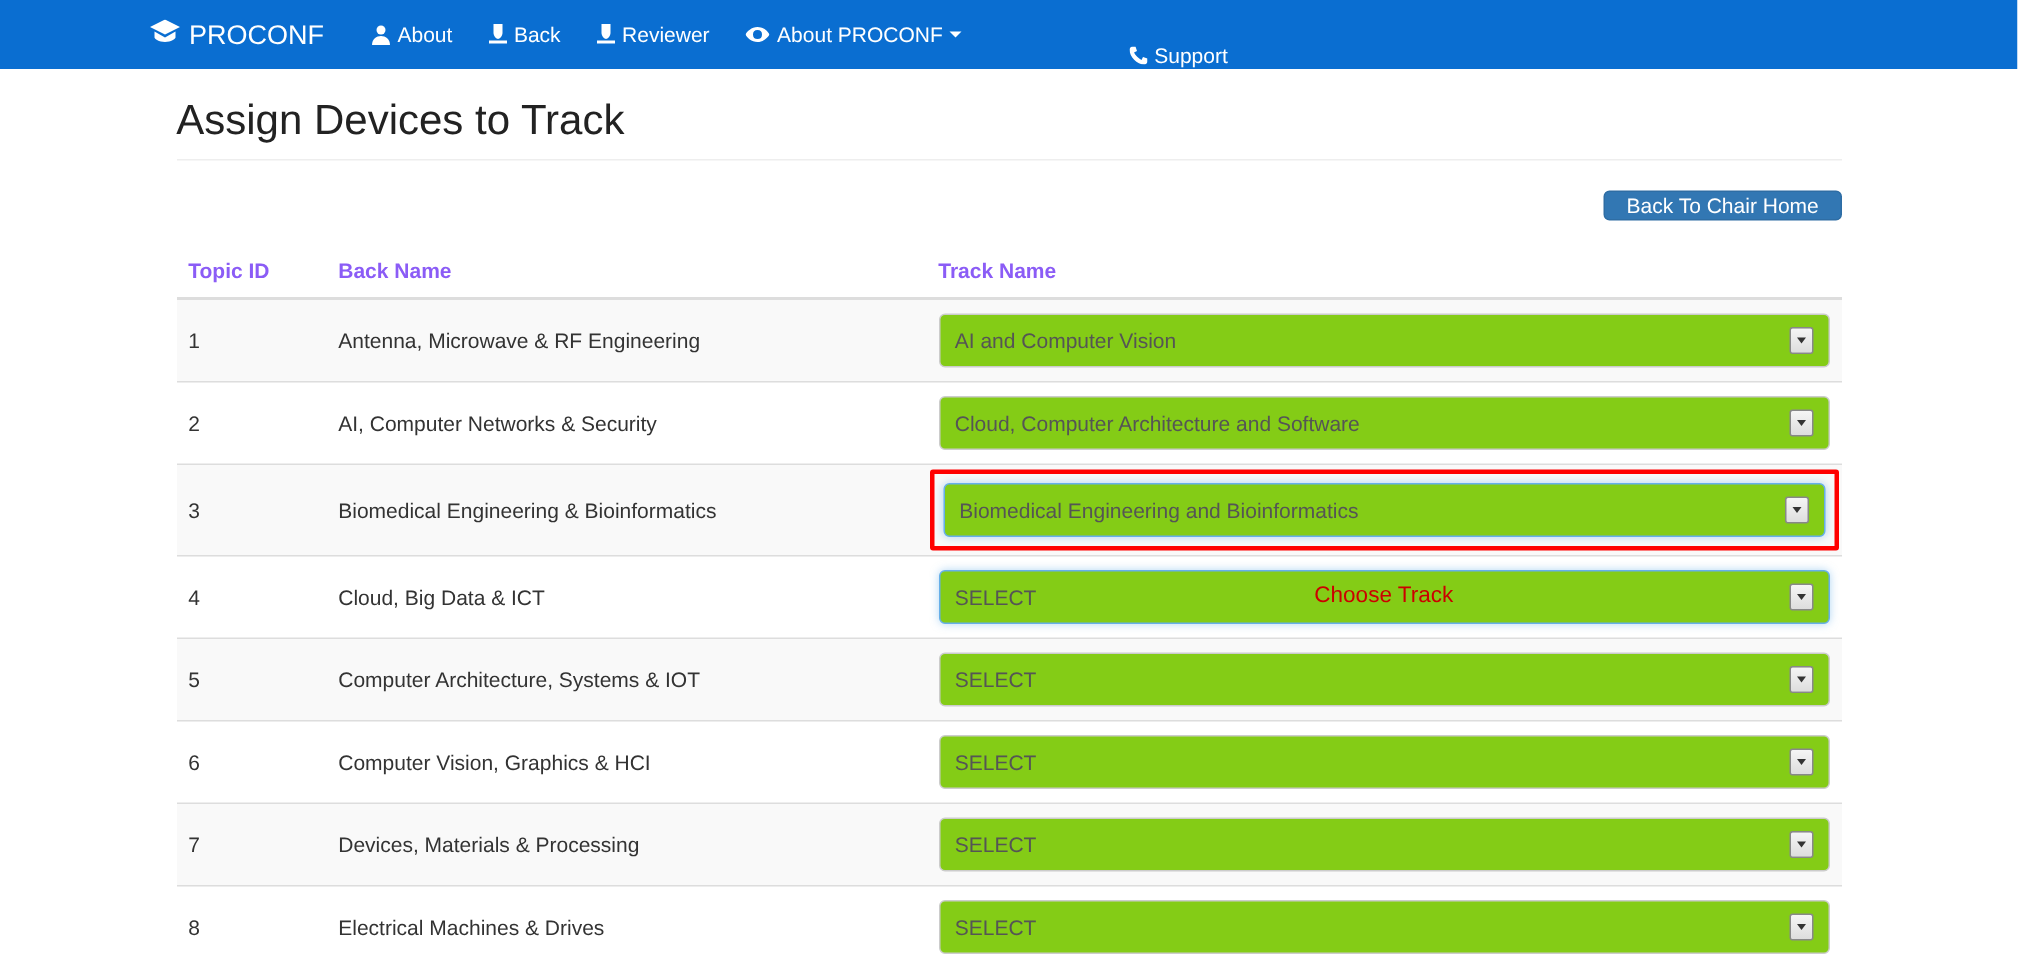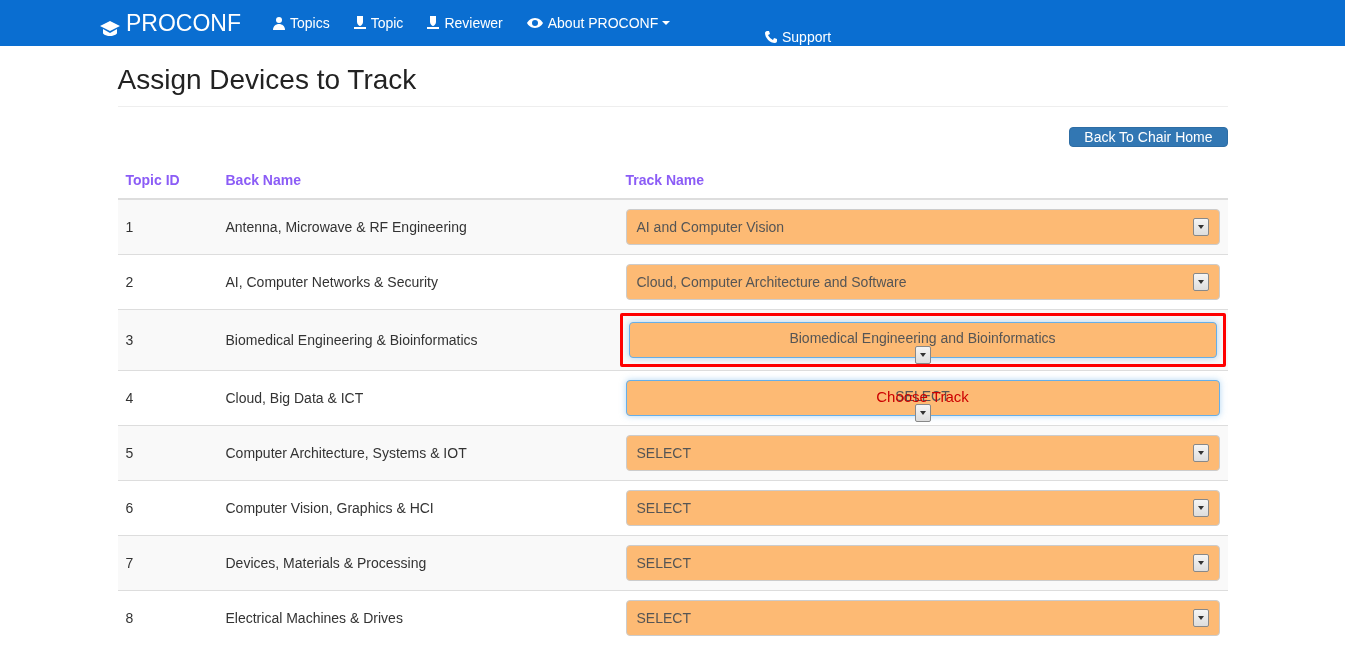--- a/index.html
+++ b/index.html
@@ -1,18 +1,18 @@
 <!DOCTYPE html>
 <html><head>
 <meta charset="utf-8">
 <style>
   * { box-sizing: border-box; margin: 0; padding: 0; }
   body { font-family: "Helvetica Neue", Helvetica, Arial, sans-serif; font-size: 14px; color: #333; background: #fff; }
   .navbar { background: #0a6ed1; height: 46px; display: flex; align-items: center; padding: 0 100px; }
-  .navbar-brand { color: #fff; font-size: 23px; font-weight: 500; display: flex; align-items: flex-end; margin-right: 20px; text-decoration: none; }
+  .navbar-brand { color: #fff; font-size: 18px; font-weight: 500; display: flex; align-items: flex-start; margin-right: 20px; text-decoration: none; }
   .navbar-brand svg { margin-right: 6px; }
   .navbar-nav { display: flex; list-style: none; flex: 1; }
   .navbar-nav li { margin: 0 8px; }
   .navbar-nav li a { color: #fff; text-decoration: none; display: flex; align-items: center; font-size: 14px; padding: 6px 4px; }
   .navbar-nav li a svg { margin-right: 5px; }
   .navbar-right { margin-left: auto; margin-top: 28px; }
   .caret { display: inline-block; width: 0; height: 0; margin-left: 4px; vertical-align: middle; border-top: 4px solid #fff; border-right: 4px solid transparent; border-left: 4px solid transparent; }
 
   .container { max-width: 1140px; margin: 0 auto; padding: 0 15px; }
   .page-title { font-size: 28px; font-weight: 400; color: #222; margin: 18px 0 10px 0; }
@@ -23,22 +23,22 @@
   .btn-row { text-align: right; margin-bottom: 15px; }
 
   table.topics { width: 100%; border-collapse: collapse; }
   table.topics th { text-align: left; font-weight: 700; padding: 10px 8px; border-bottom: 2px solid #ddd; color: #8b5cf6; font-size: 14px; }
   table.topics td { padding: 9px 8px; border-top: 1px solid #ddd; vertical-align: middle; color: #333; }
   table.topics tr.row:nth-child(odd) td { background: #f9f9f9; }
   .col-id { width: 100px; }
   .col-name { width: 400px; }
 
   .sel-wrap { position: relative; }
-  .form-select { width: 100%; padding: 7px 10px; font-size: 14px; color: #555; background: #fdba74; border: 1px solid #ccc; border-radius: 4px; height: 36px; display: flex; align-items: center; justify-content: space-between; }
-  .form-select.focus { border-color: #66afe9; box-shadow: 0 0 6px rgba(102,175,233,.5); flex-direction: column; }
+  .form-select { width: 100%; padding: 7px 10px; font-size: 14px; color: #555; background: #84cc16; border: 1px solid #ccc; border-radius: 4px; height: 36px; display: flex; align-items: center; justify-content: space-between; }
+  .form-select.focus { border-color: #66afe9; box-shadow: 0 0 6px rgba(102,175,233,.5); }
   .sel-btn { width: 16px; height: 18px; border: 1px solid #888; border-radius: 2px; background: linear-gradient(#f5f5f5,#ddd); display: inline-flex; align-items: center; justify-content: center; flex-shrink: 0; }
   .sel-btn::after { content: ""; width: 0; height: 0; border-left: 3px solid transparent; border-right: 3px solid transparent; border-top: 4px solid #333; display: block; }
   .highlight-box { border: 3px solid #ff0000; padding: 6px; border-radius: 2px; margin: -6px; }
   .annotation { position: absolute; color: #cc0000; font-family: "Comic Sans MS", cursive, sans-serif; font-size: 15px; pointer-events: none; text-align: right; }
 </style>
 </head>
 <body>
 
 <div class="navbar">
   <a class="navbar-brand">
@@ -47,30 +47,30 @@
       </svg>
     <span>PROCONF</span>
   </a>
   <ul class="navbar-nav">
     <li>
         <a>
       <svg width="12" height="14" viewBox="0 0 12 14" fill="#fff">
             <circle cx="6" cy="4" r="3"></circle>
             <path d="M0 14 C0 10 3 8 6 8 C9 8 12 10 12 14 Z"></path>
           </svg>
-      <span>Topics</span>
+      <span>About</span>
         </a>
       </li>
     <li>
         <a>
       <svg width="12" height="14" viewBox="0 0 12 14" fill="#fff">
             <rect x="0" y="11" width="12" height="2"></rect>
             <path d="M3 0 L9 0 L9 6 C9 8 7 10 6 10 C5 10 3 8 3 6 Z"></path>
           </svg>
-      <span>Topic</span>
+      <span>Back</span>
         </a>
       </li>
     <li>
         <a>
       <svg width="12" height="14" viewBox="0 0 12 14" fill="#fff">
             <rect x="0" y="11" width="12" height="2"></rect>
             <path d="M3 0 L9 0 L9 6 C9 8 7 10 6 10 C5 10 3 8 3 6 Z"></path>
           </svg>
       <span>Reviewer</span>
         </a>

